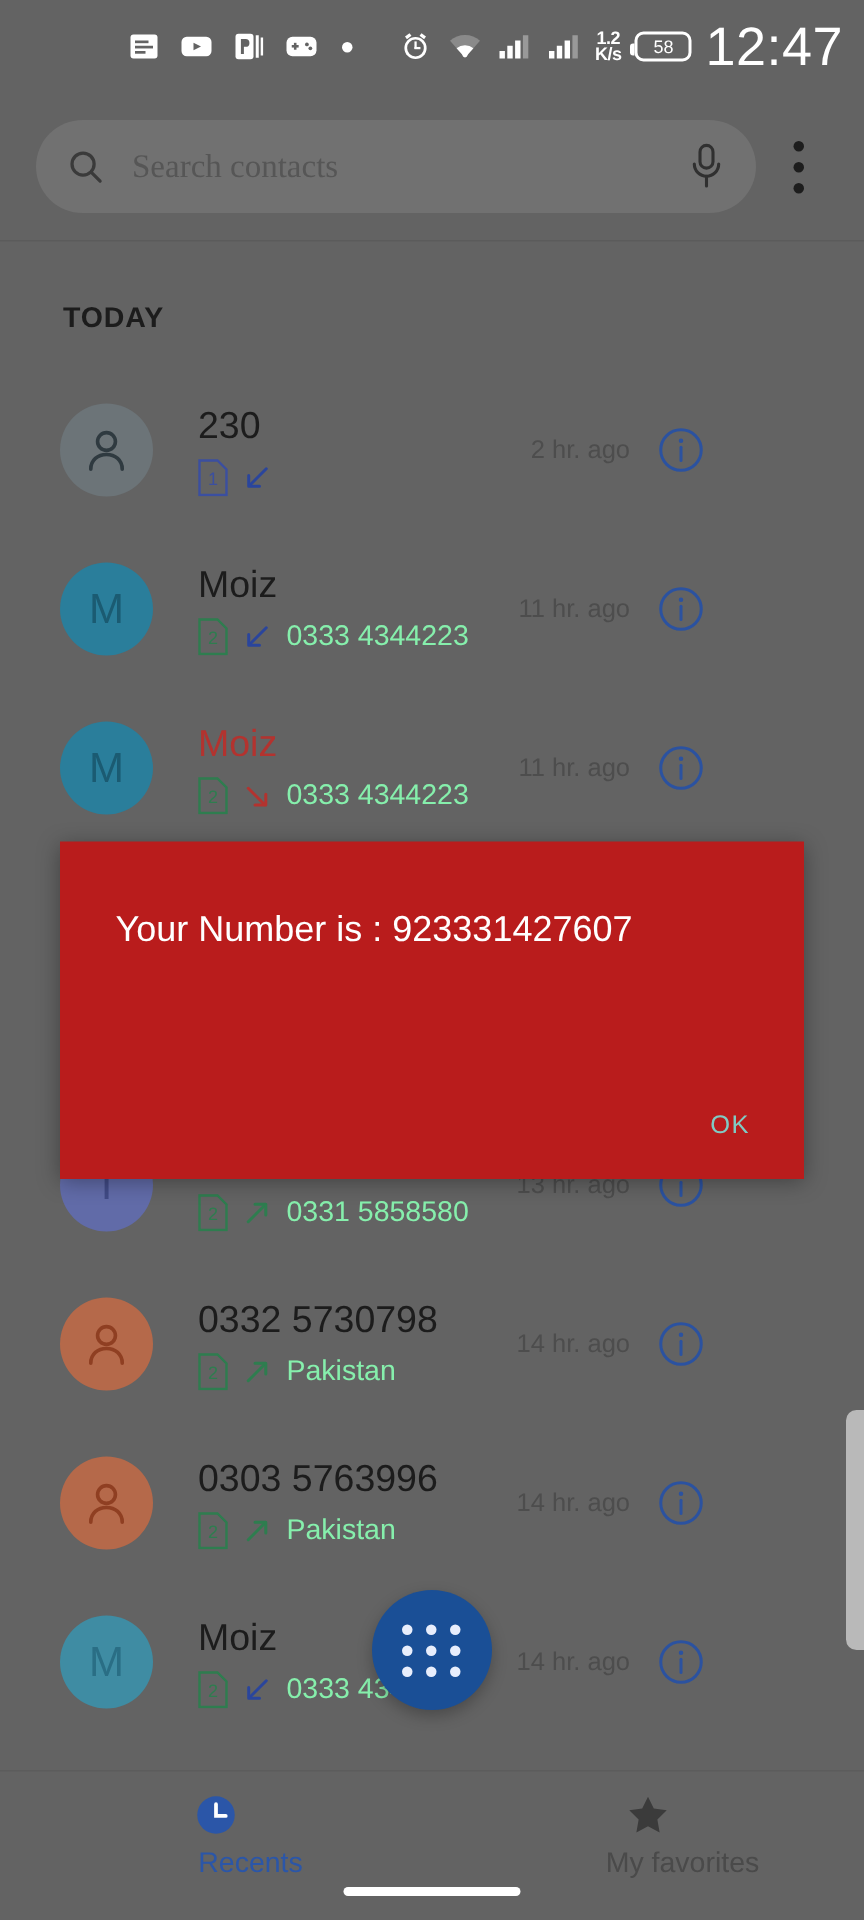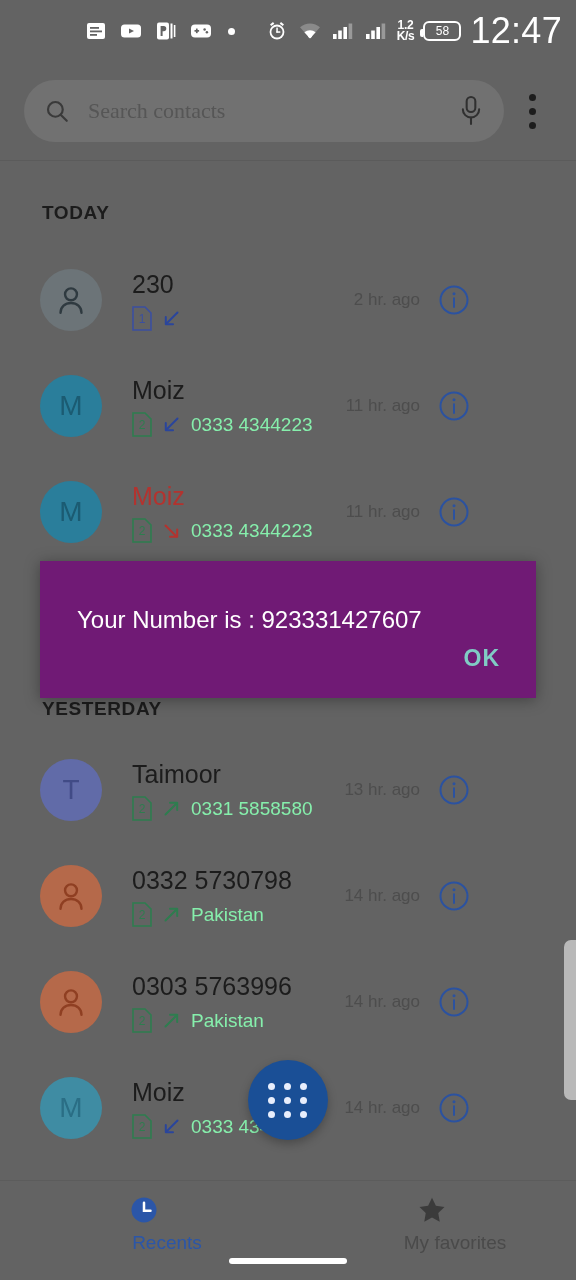--- a/index.html
+++ b/index.html
@@ -111,31 +111,31 @@
   .navitem svg{ width:30px; height:30px; }
   .navlabel{ font-size:19px; color:#4a4a4a;margin-left:46px; }
   .navitem.active .navlabel{ color:#2b56a8; }
   .gesturebar{
     position:absolute; bottom:16px; left:50%; transform:translateX(-50%);
     width:118px; height:6px; border-radius:3px; background:#ffffff;
   }
 
   
   .dialog{
-    position:absolute; left:40px; top:561px; width:496px; height:137px;
-    background:#701a75; box-shadow:0 2px 14px rgba(0,0,0,.35);
+    position:absolute; left:40px; top:561px; width:496px; height:225px;
+    background:#b91c1c; box-shadow:0 2px 14px rgba(0,0,0,.35);
     z-index:30;
   }
   .dialog-msg{
     position:absolute; left:37px; top:43px; width:430px;
     font-size:24px; color:#ffffff; line-height:32px;
   }
   .dialog-ok{
     position:absolute; right:36px; bottom:26px;
-    font-size:23px; font-weight:700; color:#80cbc4; letter-spacing:1px;
+    font-size:17px; font-weight:400; color:#80cbc4; letter-spacing:1px;
   }
 </style>
 </head>
 <body>
 
 <div class="statusbar">
   <div class="sb-left">
     <svg class="sb-ico" viewBox="0 0 24 24" fill="#fff">
       <path d="M3 4h18v16H3z" fill="none"></path>
         <rect x="3" y="4" width="18" height="16" rx="2" fill="#fff"></rect>

